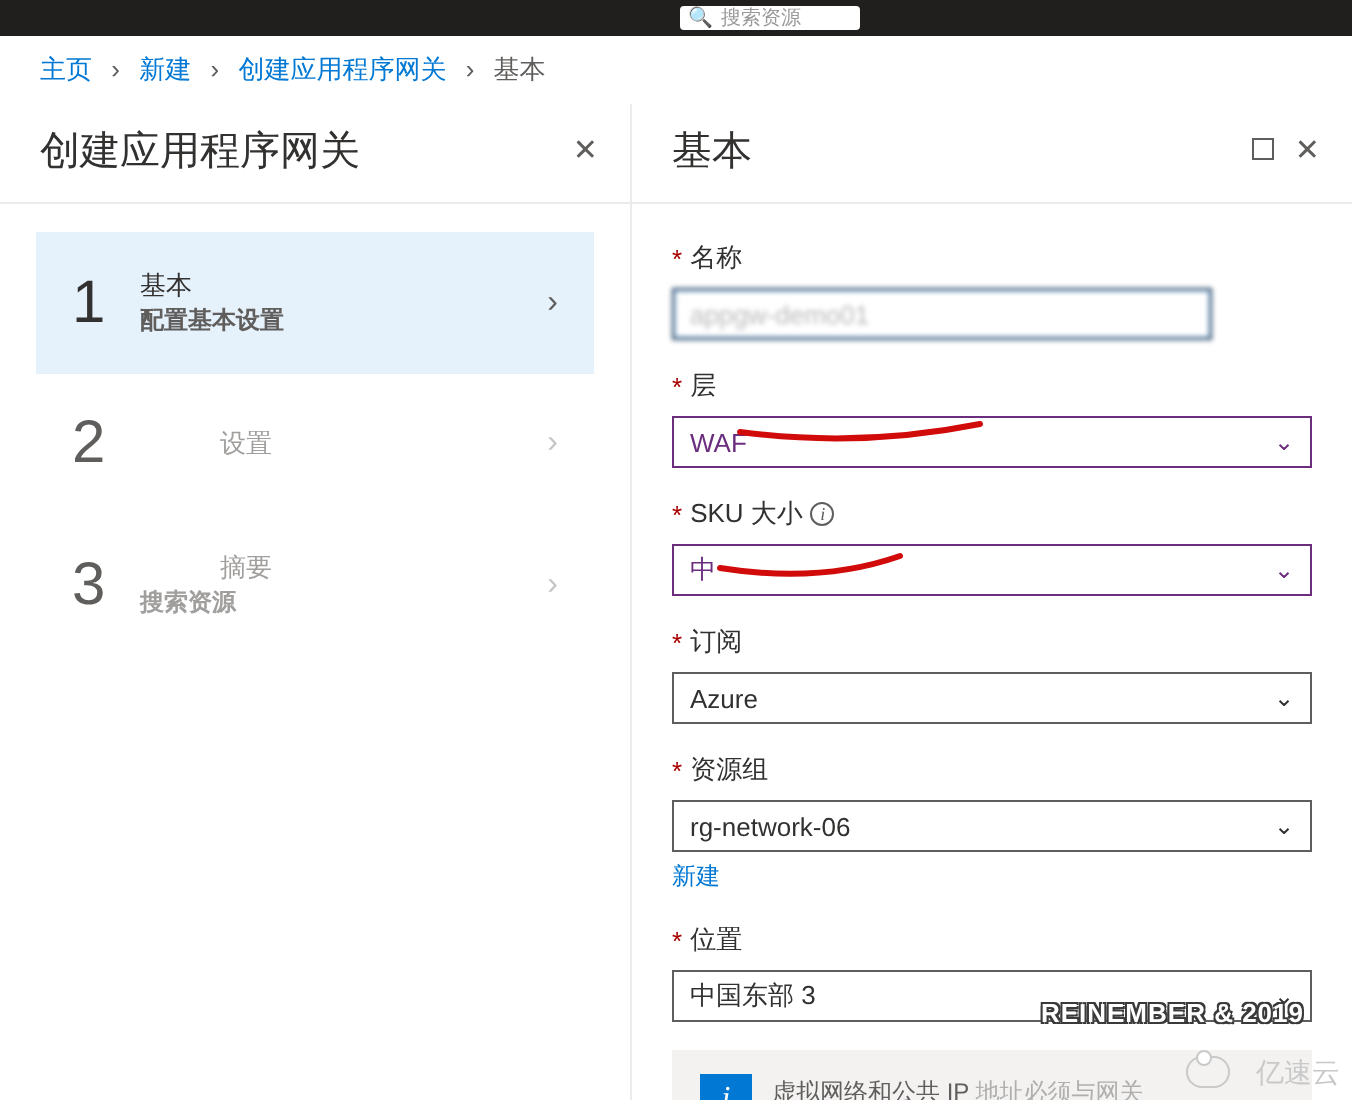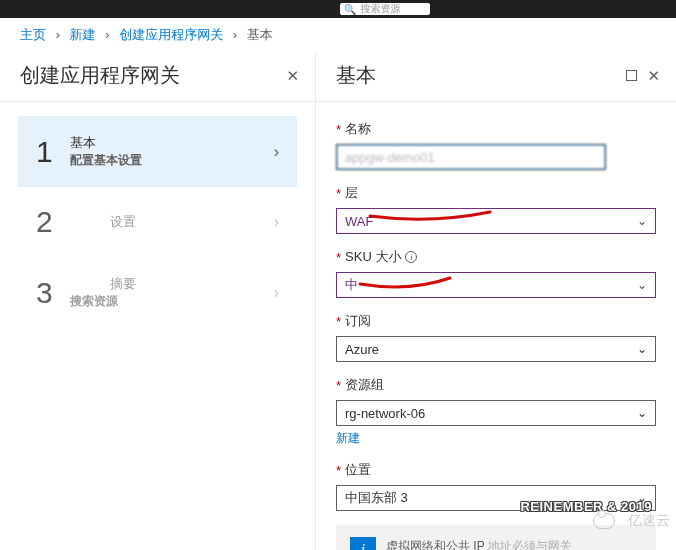--- a/index.html
+++ b/index.html
@@ -55,21 +55,21 @@
 .link-sm { color: #0078d4; font-size: 12px; cursor: pointer; margin-top: 4px; display: inline-block; }
 
 .info-box { background: #f3f2f1; padding: 12px 14px; display: flex; gap: 10px; align-items: flex-start; margin-top: 12px; }
 .info-box .badge { width: 26px; height: 26px; background: #0078d4; color: #fff; display:flex; align-items:center; justify-content:center; font-family: serif; font-style: italic; font-size: 16px; flex-shrink:0; }
 .info-box .txt { font-size: 12px; color: #605e5c; line-height: 1.5; }
 .info-box .faded { color: #b0afad; }
 
 .annot { position: absolute; pointer-events: none; }
 
 .watermark1 { position:absolute; right: 24px; bottom: 36px; color:#fff; font-weight:700; font-size:13px; text-shadow: -1px -1px 0 #3a3a3a, 1px -1px 0 #3a3a3a, -1px 1px 0 #3a3a3a, 1px 1px 0 #3a3a3a; letter-spacing:0.5px; }
-.watermark2 { position:absolute; right: 6px; bottom: 20px; color:#c9c9c9; font-size:14px; display:flex; align-items:center; gap:13px; font-weight:500;}
+.watermark2 { position:absolute; right: 6px; bottom: 4px; color:#c9c9c9; font-size:14px; display:flex; gap:13px; font-weight:500;}
 .watermark2 .cloud { width:22px; height:16px; border:1.5px solid #c9c9c9; border-radius:10px; position:relative; }
 .watermark2 .cloud::before { content:""; position:absolute; width:6px; height:6px; border:1.5px solid #c9c9c9; border-radius:50%; top:-4px; left:4px; background:#fff; }
 </style>
 </head>
 <body>
 
 <div class="top-dark">
   <div class="search-chip">
     <span class="mag">🔍</span>
     <span>搜索资源</span>

